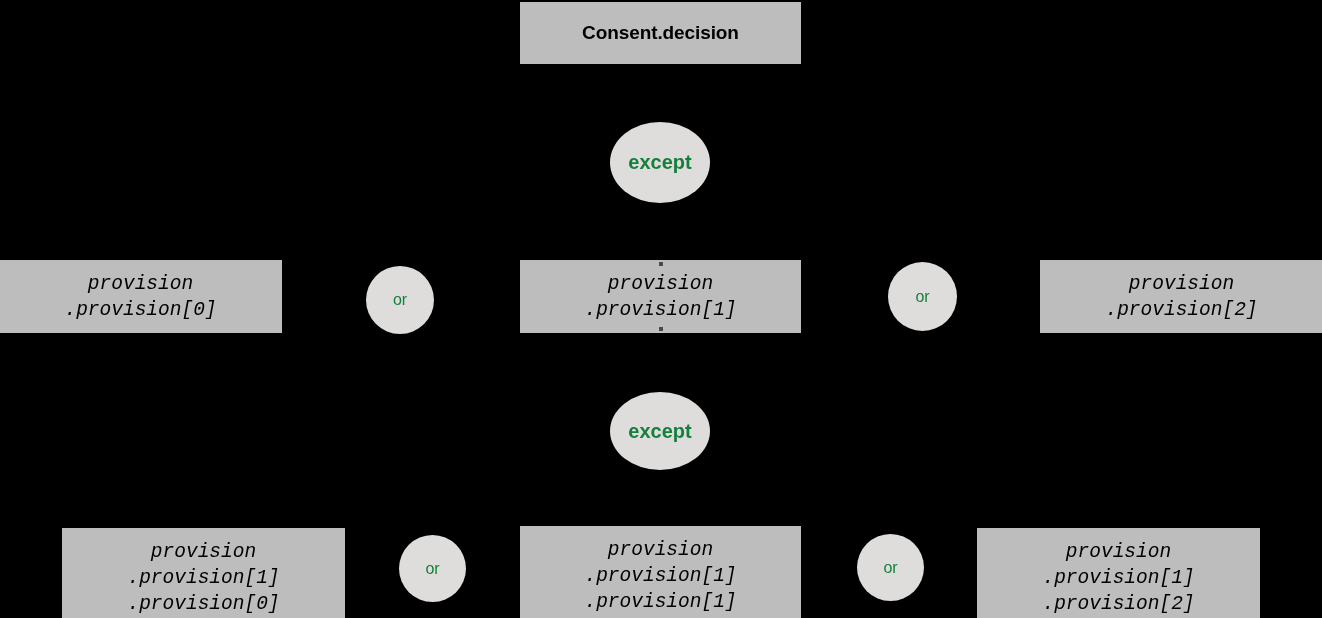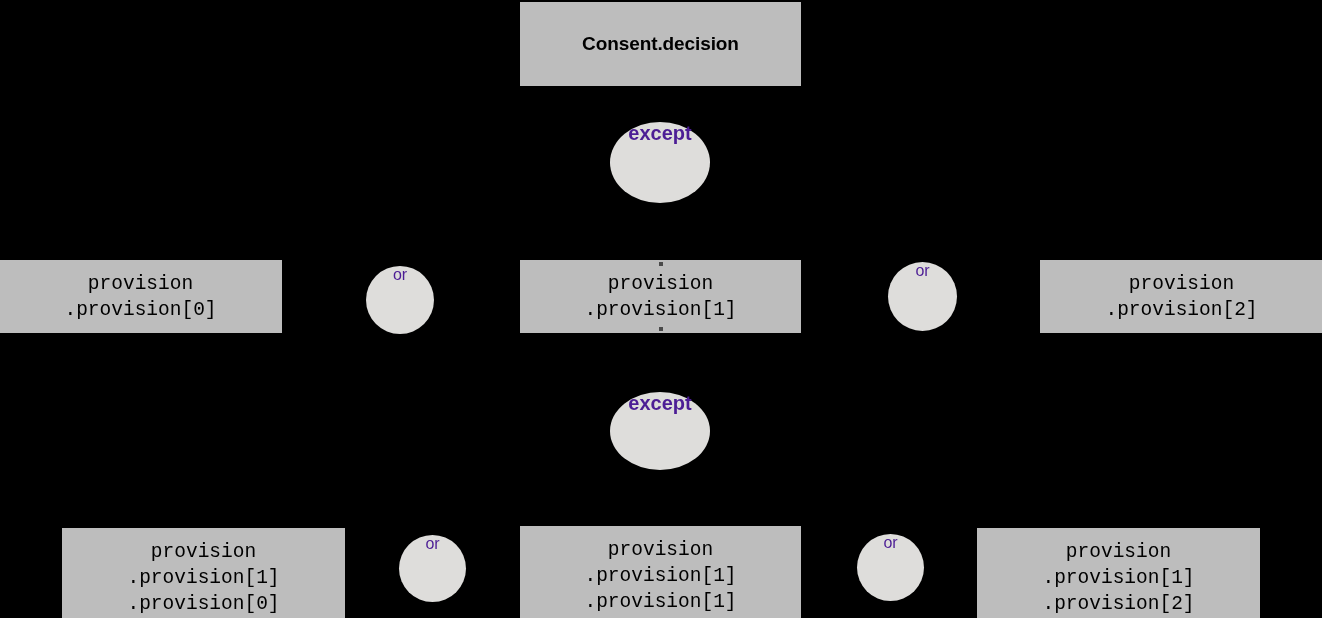--- a/index.html
+++ b/index.html
@@ -38,33 +38,35 @@
     font-weight: bold;
     font-size: 19px;
     letter-spacing: -0.1px;
   }
   .node-box.path {
     font-family: "Liberation Mono", monospace;
     font-weight: normal;
     font-size: 19.5px;
     line-height: 26px;
     letter-spacing: 0px;
+    font-style: italic;
   }
   .node-box .line {
     display: block;
     white-space: pre;
   }
 
   
   .node-ellipse {
     position: absolute;
     background: #dedddb;
-    color: #4c1d95;
+    color: #15803d;
     border-radius: 50%;
     display: flex;
+    align-items: center;
     justify-content: center;
     box-sizing: border-box;
     text-align: center;
   }
   .node-ellipse.op-except {
     font-family: "Liberation Sans", sans-serif;
     font-weight: bold;
     font-size: 20px;
   }
   .node-ellipse.op-or {
@@ -79,21 +81,21 @@
     width: 4px;
     height: 4px;
     background: #4a4a4a;
   }
 </style>
 </head>
 <body>
 
 <div id="canvas">
 
-  <div class="node-box root" style="left:520px; top:2px; width:281px; height:84px;">
+  <div class="node-box root" style="left:520px; top:2px; width:281px; height:62px;">
     <span class="line">Consent.decision</span>
   </div>
 
   <div class="node-ellipse op-except" style="left:610px; top:122px; width:100px; height:81px;">
     <span>except</span>
   </div>
 
   <div class="node-box path" style="left:-1px; top:260px; width:283px; height:73px;">
     <span class="line">provision</span>
     <span class="line">.provision[0]</span>

